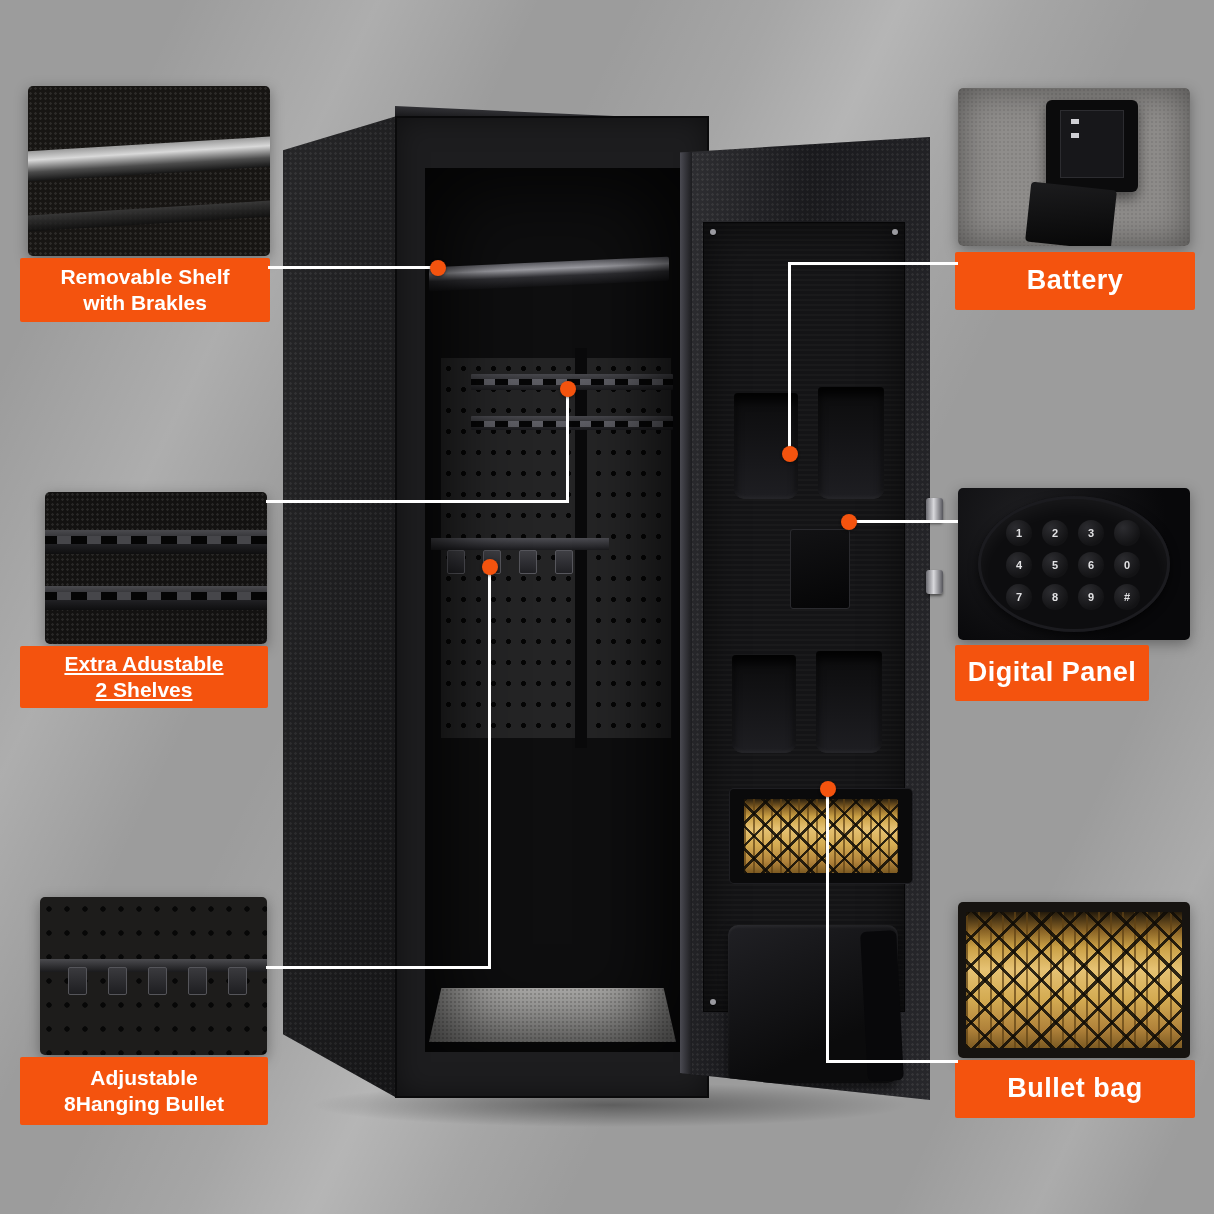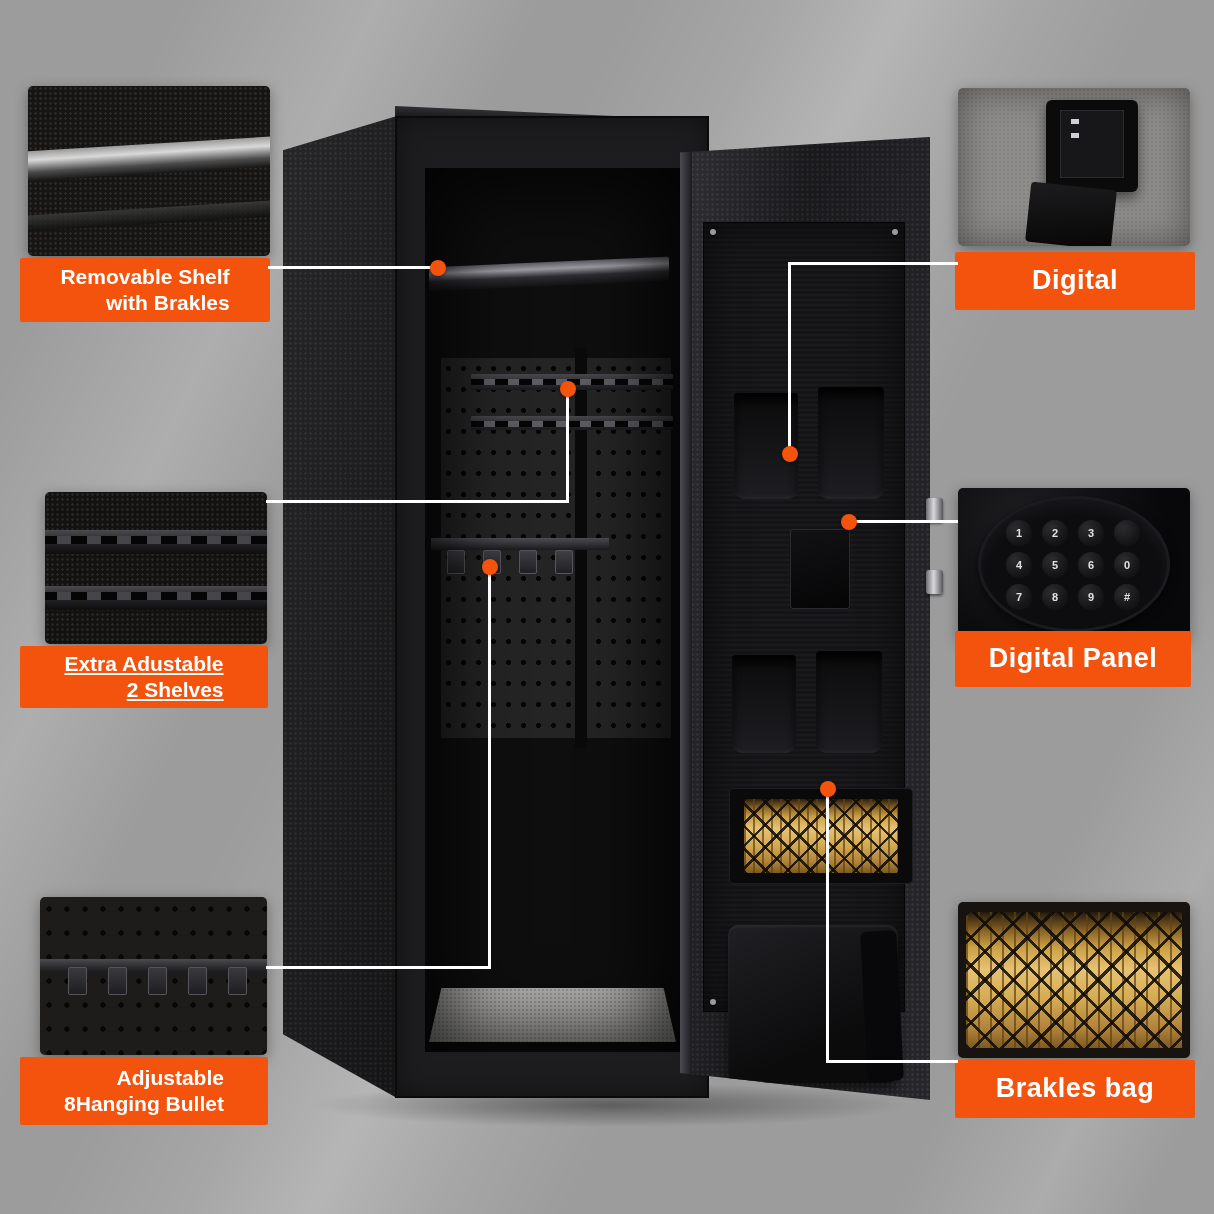--- a/index.html
+++ b/index.html
@@ -91,39 +91,39 @@
   #l4v{left:788px;top:262px;width:3px;height:192px}
   #l5h{left:848px;top:520px;width:110px;height:3px}
   #l6v{left:826px;top:788px;width:3px;height:274px}
   #l6h{left:826px;top:1060px;width:132px;height:3px}
   #d1{left:430px;top:260px}#d2{left:560px;top:381px}#d3{left:482px;top:559px}
   #d4{left:782px;top:446px}#d5{left:841px;top:514px}#d6{left:820px;top:781px}
 
   
   .c-thumb{position:absolute;border-radius:5px;overflow:hidden;z-index:40;box-shadow:0 4px 14px rgba(0,0,0,.35);}
   .label{position:absolute;z-index:40;background:var(--accent,#F4530E);color:#fff;font-weight:700;
-    display:flex;align-items:center;justify-content:center;text-align:right;border-radius:2px;}
+    display:flex;align-items:center;justify-content:center;text-align:center;border-radius:2px;}
   .label span{white-space:pre-line;line-height:1.25;}
   .label.small{font-size:21px;}
   .label.big{font-size:27px;letter-spacing:.5px;}
 
   #t1{left:28px;top:86px;width:242px;height:170px;background-color:#171513;}
   #lb1{left:20px;top:258px;width:250px;height:64px;}
   #t2{left:45px;top:492px;width:222px;height:152px;background-color:#131211;}
   #lb2{left:20px;top:646px;width:248px;height:62px;text-decoration:underline;}
   #t3{left:40px;top:897px;width:227px;height:158px;background-color:#1d1c1b;
     background-image:radial-gradient(circle,#070707 2.4px,rgba(0,0,0,0) 3px);background-size:18px 24px;}
   #lb3{left:20px;top:1057px;width:248px;height:68px;}
   #t4{left:958px;top:88px;width:232px;height:158px;background-color:#8f8d8b;
     background-image:radial-gradient(rgba(0,0,0,.08) 1px,rgba(0,0,0,0) 1.3px);background-size:4px 4px;
     box-shadow:inset 0 0 36px rgba(0,0,0,.45), 0 4px 14px rgba(0,0,0,.35);}
   #lb4{left:955px;top:252px;width:240px;height:58px;}
   #t5{left:958px;top:488px;width:232px;height:152px;
     background:radial-gradient(circle at 30% 25%, #1f1f22, #08080a 70%);}
-  #lb5{left:955px;top:631px;width:236px;height:56px;}
+  #lb5{left:955px;top:645px;width:194px;height:56px;}
   #t6{left:958px;top:902px;width:232px;height:156px;background:#161310;}
   #lb6{left:955px;top:1060px;width:240px;height:58px;}
 
   
   .t1-bar{position:absolute;left:-8px;right:-8px;top:58px;height:30px;transform:rotate(-3.5deg);
     background:linear-gradient(180deg,#9a9a9a,#d9d9d9 30%,#4c4c4c 70%,#161616);}
   .t1-bar2{position:absolute;left:-8px;right:-8px;top:122px;height:16px;transform:rotate(-3.5deg);opacity:.8;
     background:linear-gradient(180deg,#3e3e3e,#101010);}
   
   .t2-shelf{position:absolute;left:-4px;right:-4px;height:24px;
@@ -264,21 +264,21 @@
   <div class="c-thumb" id="t4">
     <div class="t4-comp">
       <div class="t4-inner">
         <div class="t4-cell" style="left:10px;top:8px"></div>
         <div class="t4-cell" style="left:10px;top:22px"></div>
       </div>
     </div>
     <div class="t4-lid"></div>
   </div>
   <div class="label big" id="lb4">
-    <span>Digital</span>
+    <span>Battery</span>
   </div>
 
   <div class="c-thumb" id="t5">
     <div class="t5-panel"></div>
     <div class="t5-grid">
       <span class="t5-key">1</span>
       <span class="t5-key">2</span>
       <span class="t5-key">3</span>
       <span class="t5-key"></span>
       <span class="t5-key">4</span>
@@ -292,15 +292,15 @@
     </div>
   </div>
   <div class="label big" id="lb5">
     <span>Digital Panel</span>
   </div>
 
   <div class="c-thumb" id="t6">
     <div class="bullets-lg"></div>
   </div>
   <div class="label big" id="lb6">
-    <span>Brakles bag</span>
+    <span>Bullet bag</span>
   </div>
 </div>
 
 </body></html>

